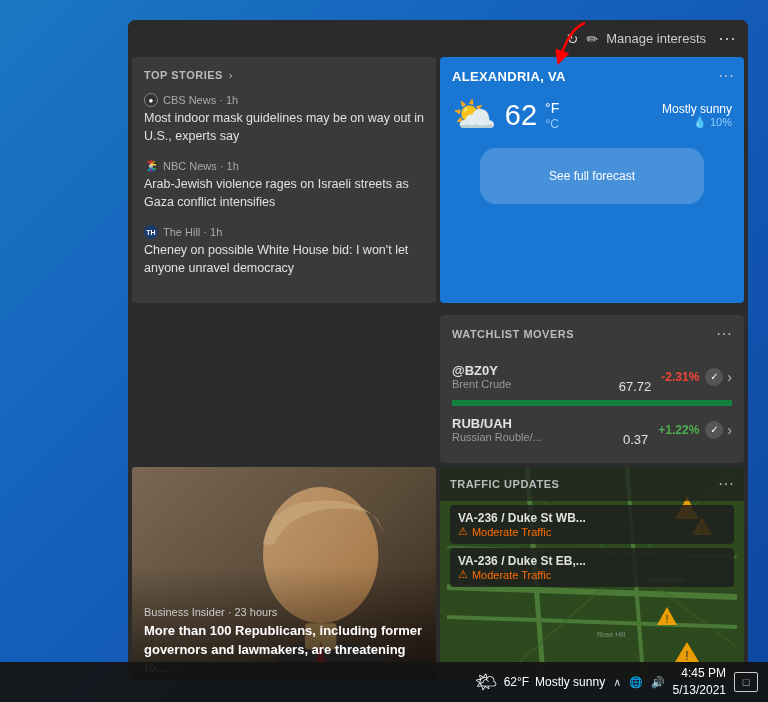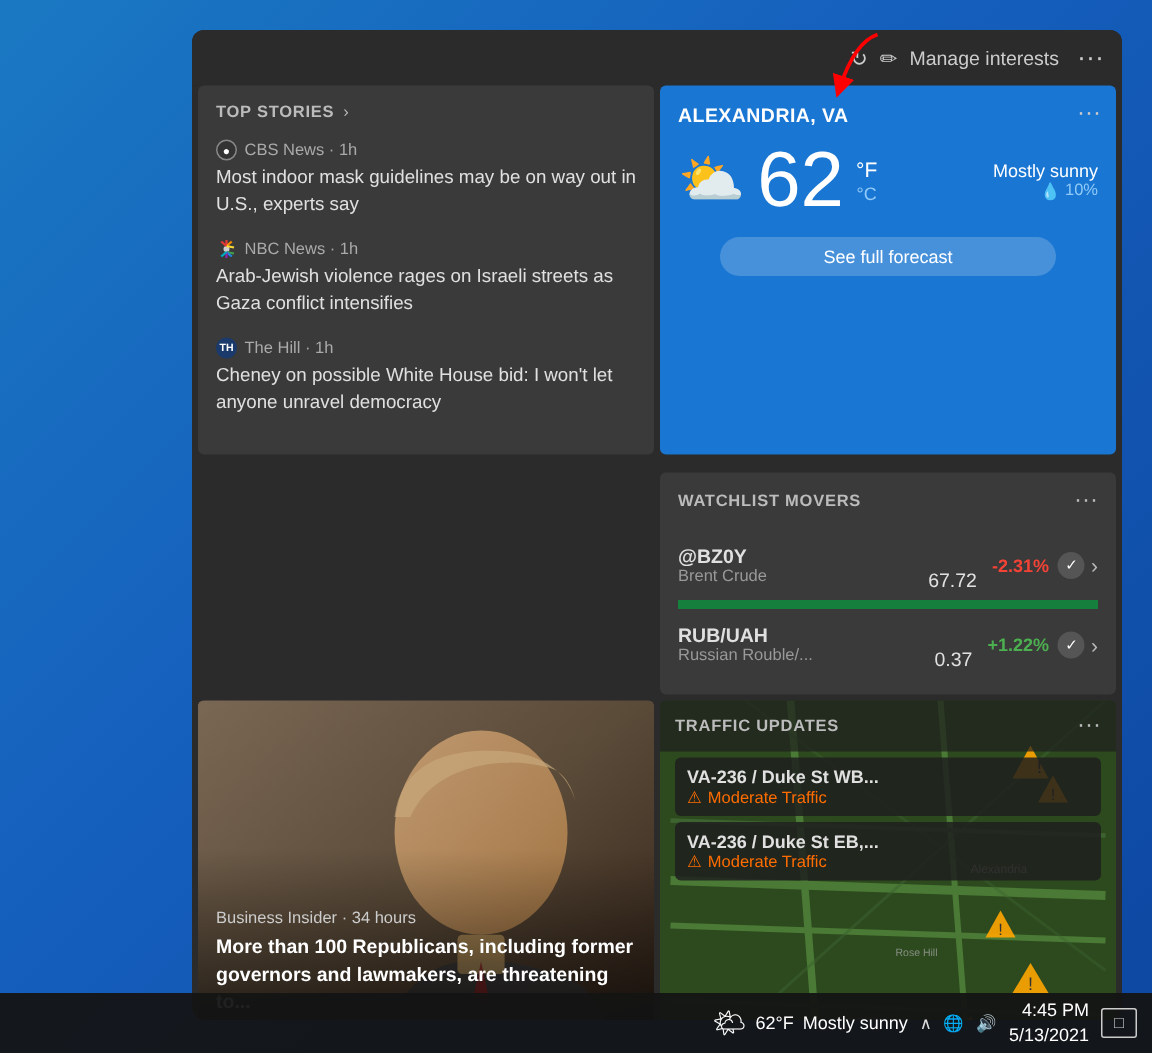--- a/index.html
+++ b/index.html
@@ -185,21 +185,21 @@
       display: flex;
       align-items: center;
       gap: 8px;
     }
 
     .weather-icon-emoji {
       font-size: 36px;
     }
 
     .weather-temp {
-      font-size: 52px;
+      font-size: 29px;
       color: #fff;
       font-weight: 300;
       line-height: 1;
     }
 
     .weather-unit-toggle {
       display: flex;
       flex-direction: column;
       align-items: center;
       gap: 1px;
@@ -234,21 +234,21 @@
       justify-content: flex-end;
       gap: 3px;
     }
 
     .weather-forecast-btn {
       background: rgba(255,255,255,0.2);
       border: none;
       border-radius: 16px;
       color: #fff;
       font-size: 12px;
-      padding: 6px 20px;
+      padding: 21px 20px;
       cursor: pointer;
       display: block;
       margin: 0 auto;
       width: 80%;
       text-align: center;
     }
 
     
     .watchlist-panel {
       background: #3a3a3a;
@@ -694,21 +694,21 @@
           <path d="M125 80 Q130 40 180 38 Q230 36 240 70 Q235 50 220 48 Q195 42 170 50 Q145 58 135 80 Z" fill="#c8a87a" opacity="0.7"></path>
 
           <path d="M100 260 Q120 190 155 175 Q175 168 195 172 Q220 176 240 185 Q265 200 270 260 Z" fill="#3a3a3a" opacity="0.9"></path>
 
           <rect x="165" y="155" width="30" height="25" fill="#c8a060" rx="3" opacity="0.7"></rect>
 
           <path d="M180 172 L175 195 L180 200 L185 195 Z" fill="#8a2020" opacity="0.8"></path>
         </svg>
       </div>
       <div class="featured-overlay">
-        <div class="featured-source">Business Insider · 34 hours</div>
+        <div class="featured-source">Business Insider · 23 hours</div>
         <div class="featured-headline">More than 100 Republicans, including former governors and lawmakers, are threatening to...</div>
       </div>
       <button class="see-more-btn">
         <span>See more news</span>
         <span>›</span>
       </button>
     </div>
 
     <div class="traffic-panel">
       <div class="traffic-header">

